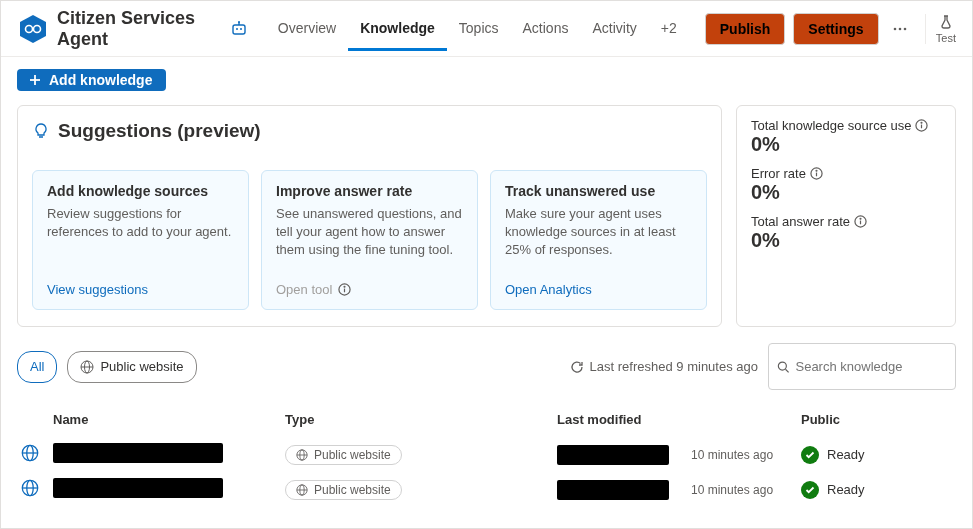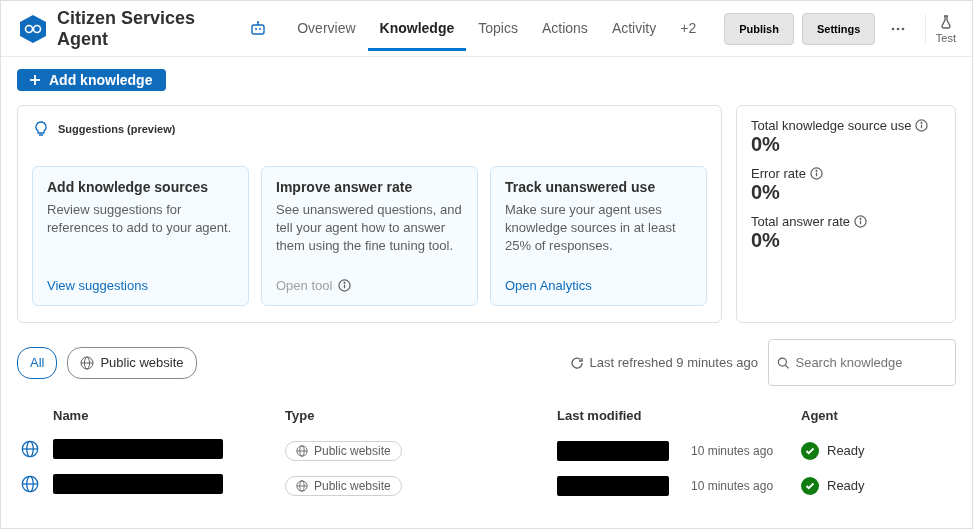--- a/index.html
+++ b/index.html
@@ -8,33 +8,33 @@
 
   
   .header { display: flex; align-items: center; padding: 8px 16px; border-bottom: 1px solid #edebe9; gap: 8px; height: 56px; }
   .hex-icon { width: 32px; height: 32px; display:flex; align-items:center; justify-content:center; }
   .title { font-size: 18px; font-weight: 700; margin-right: 6px; }
   .bot-icon { width: 18px; height: 18px; color:#0078d4; }
   .tabs { display: flex; gap: 0; margin-left: 10px; }
   .tab { padding: 14px 12px 12px; font-size: 14px; color: #605e5c; cursor: pointer; border-bottom: 3px solid transparent; }
   .tab.active { color: #242424; font-weight: 600; border-bottom-color: #0078d4; }
   .spacer { flex: 1; }
-  .btn { height: 32px; padding: 0 14px; border: 1px solid #d1d1d1; border-radius: 4px; background: #e5e5e5; font-size: 11px; cursor: pointer; font-weight: 600; }
+  .btn { height: 32px; padding: 0 14px; border: 1px solid #d1d1d1; border-radius: 4px; background: #c2410c; font-size: 14px; cursor: pointer; font-weight: 600; }
   .more-btn { width: 32px; height: 32px; display:flex; align-items:center; justify-content:center; cursor:pointer; }
   .test-col { display:flex; flex-direction:column; align-items:center; padding-left: 10px; border-left: 1px solid #edebe9; margin-left: 4px; gap:2px; }
   .test-label { font-size: 11px; color:#605e5c; }
 
   
   .body { padding: 12px 16px 16px; }
   .add-btn { background: #0f6cbd; color: #fff; border: none; border-radius: 4px; height: 22px; padding: 0 14px 0 10px; font-size: 14px; font-weight: 600; display:inline-flex; align-items:center; gap:6px; cursor:pointer; }
   .add-btn svg { stroke:#fff; }
 
   .panel-row { display:flex; gap: 14px; margin-top: 14px; align-items:stretch; }
   .suggestions { flex: 1; border: 1px solid #e1dfdd; border-radius: 6px; padding: 14px 14px 16px; }
-  .sug-head { display:flex; align-items:center; gap:8px; font-size: 11px; font-weight: 600; margin-bottom: 0; }
+  .sug-head { display:flex; align-items:center; gap:8px; font-size: 19px; font-weight: 600; margin-bottom: 0; }
   .cards { display:flex; gap: 12px; margin-top: 28px; }
   .card { flex:1; border: 1px solid #cde6f7; background: #f5fbff; border-radius: 6px; padding: 12px 14px; display:flex; flex-direction:column; min-height: 140px; }
   .card-title { font-size: 14px; font-weight: 700; margin-bottom: 6px; }
   .card-body { font-size: 13px; color: #605e5c; line-height: 1.4; flex:1; }
   .card-link { font-size: 13px; color: #0f6cbd; margin-top: 10px; cursor:pointer; display:flex; align-items:center; gap:6px; }
   .card-link.disabled { color: #a19f9d; cursor: default; }
 
   .metrics { width: 220px; border: 1px solid #e1dfdd; border-radius: 6px; padding: 12px 14px; display:flex; flex-direction:column; gap: 10px; }
   .metric-label { font-size: 13px; color: #323130; display:flex; align-items:center; gap:4px; }
   .metric-value { font-size: 20px; font-weight: 600; }
@@ -224,21 +224,21 @@
       </div>
     </div>
 
     
     <div class="table">
       <div class="thead">
         <div class="col-icon"></div>
         <div class="col-name">Name</div>
         <div class="col-type">Type</div>
         <div class="col-mod">Last modified</div>
-        <div class="col-status">Agent</div>
+        <div class="col-status">Public</div>
       </div>
 
       <div class="trow">
         <div class="col-icon">
           <svg width="18" height="18" viewBox="0 0 14 14" class="globe-lines">
               <circle cx="7" cy="7" r="6"></circle>
               <ellipse cx="7" cy="7" rx="2.5" ry="6"></ellipse>
               <line x1="1" y1="7" x2="13" y2="7"></line>
             </svg>
         </div>

